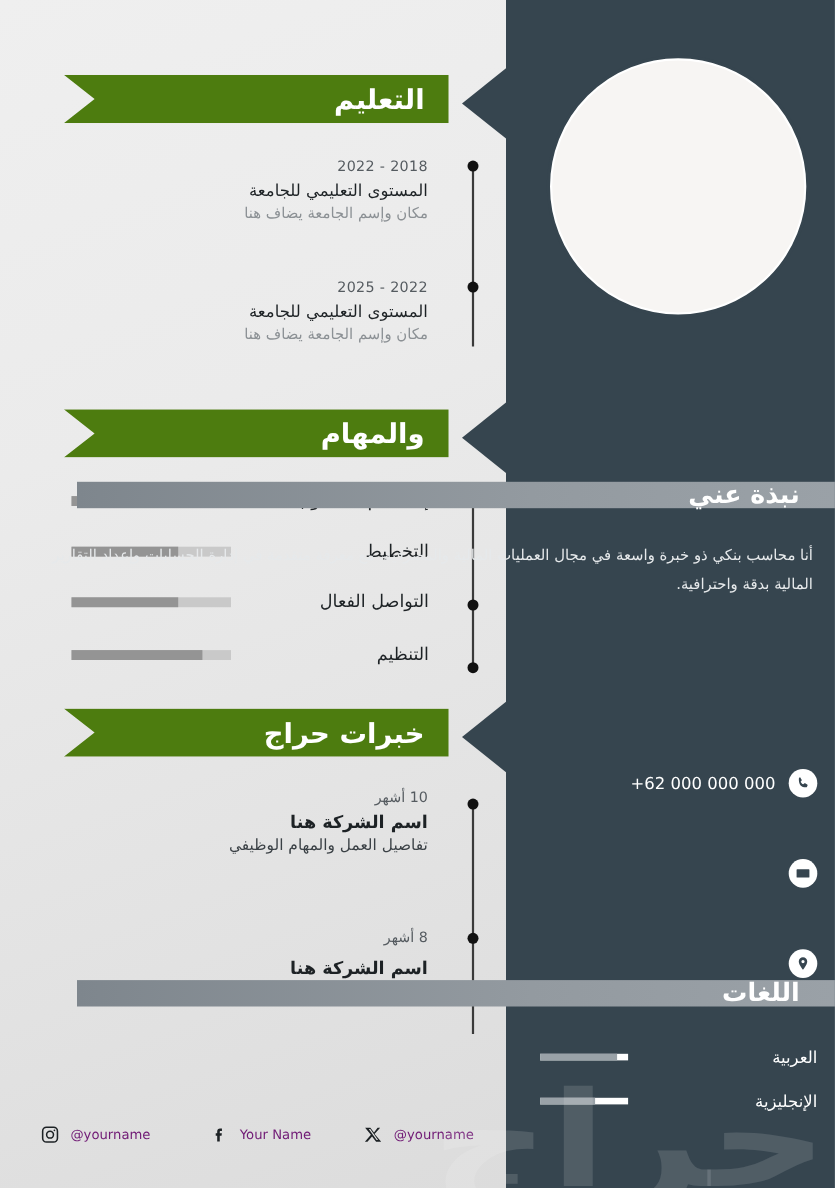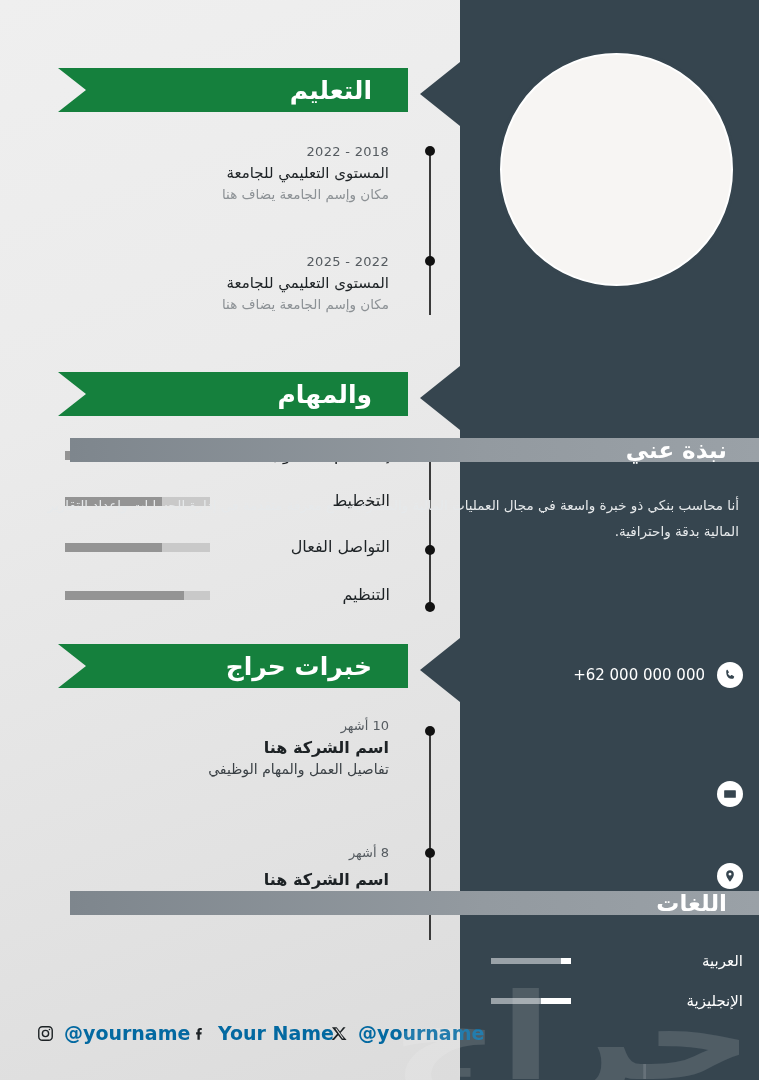--- a/index.html
+++ b/index.html
@@ -28,23 +28,23 @@
   
   .panel-arrow {
     position:absolute; width:0; height:0;
     border-top:32px solid transparent;
     border-bottom:32px solid transparent;
     border-right:40px solid #36454f;
   }
 
   
   .banner {
-    position:absolute; height:44px; background:#15803d;
+    position:absolute; height:44px; background:#4d7c0f;
     display:flex; align-items:center; justify-content:flex-start;
-    padding-right:36px;
+    padding-right:22px;
     -webkit-clip-path:polygon(0 0,100% 0,100% 100%,0 100%,28px 50%);
     clip-path:polygon(0 0,100% 0,100% 100%,0 100%,28px 50%);
   }
   .banner-title {
     font-size:25px; font-weight:bold; color:#ffffff; letter-spacing:0.5px;
     line-height:1; white-space:nowrap;
   }
 
   
   .tl-line { position:absolute; width:1.5px; background:#3a3a3a; }
@@ -121,21 +121,21 @@
     border:2px solid #ffffff;
     box-shadow:0 0 0 3px #36454f;
   }
 
   
   .social {
     position:absolute; display:flex; align-items:center; gap:10px;
     flex-direction:row-reverse;
   }
   .social .s-label {
-    font-size:19px; color:#0369a1; white-space:nowrap; direction:ltr;font-weight:bold;
+    font-size:12px; color:#701a75; white-space:nowrap; direction:ltr;
   }
   .social .s-icon { width:18px; height:18px; display:flex; align-items:center; justify-content:center; }
 
   
   .watermark {
     position:absolute; right:6px; bottom:-18px;
     font-size:120px; font-weight:bold; color:rgba(255,255,255,0.13);
     line-height:1; pointer-events:none; white-space:nowrap;
     transform:scaleX(1.25); transform-origin:right bottom;
   }
@@ -260,21 +260,21 @@
     </span>
     <span class="s-label">@yourname</span>
   </div>
 
   <div class="r-header" style="top:438px;">
     <span class="r-header-title">نبذة عني</span>
   </div>
   <div class="about-text" style="top:492px;">أنا محاسب بنكي ذو خبرة واسعة في مجال العمليات المالية والمصرفية، مع معرفة متقدمة في إدارة الحسابات وإعداد التقارير المالية بدقة واحترافية.</div>
 
 
-  <div class="contact-row" style="top:661px;">
+  <div class="contact-row" style="top:698px;">
     <span class="c-icon">
       <svg width="14" height="14" viewBox="0 0 24 24">
         <path fill="#36454f" d="M6.6 2.9c.5-.2 1.1 0 1.4.5l1.9 3.3c.3.5.2 1.1-.2 1.5L8.3 9.6c.9 1.9 2.2 3.2 4.1 4.1l1.4-1.4c.4-.4 1-.5 1.5-.2l3.3 1.9c.5.3.7.9.5 1.4l-.9 2.3c-.2.5-.7.8-1.2.8C9.1 18.5 5.5 14.9 5.5 5c0-.5.3-1 .8-1.2z"></path>
       </svg>
     </span>
     <span class="c-text">+62 000 000 000</span>
   </div>
 
   <div class="contact-row" style="top:780px;">
     <span class="c-icon">

